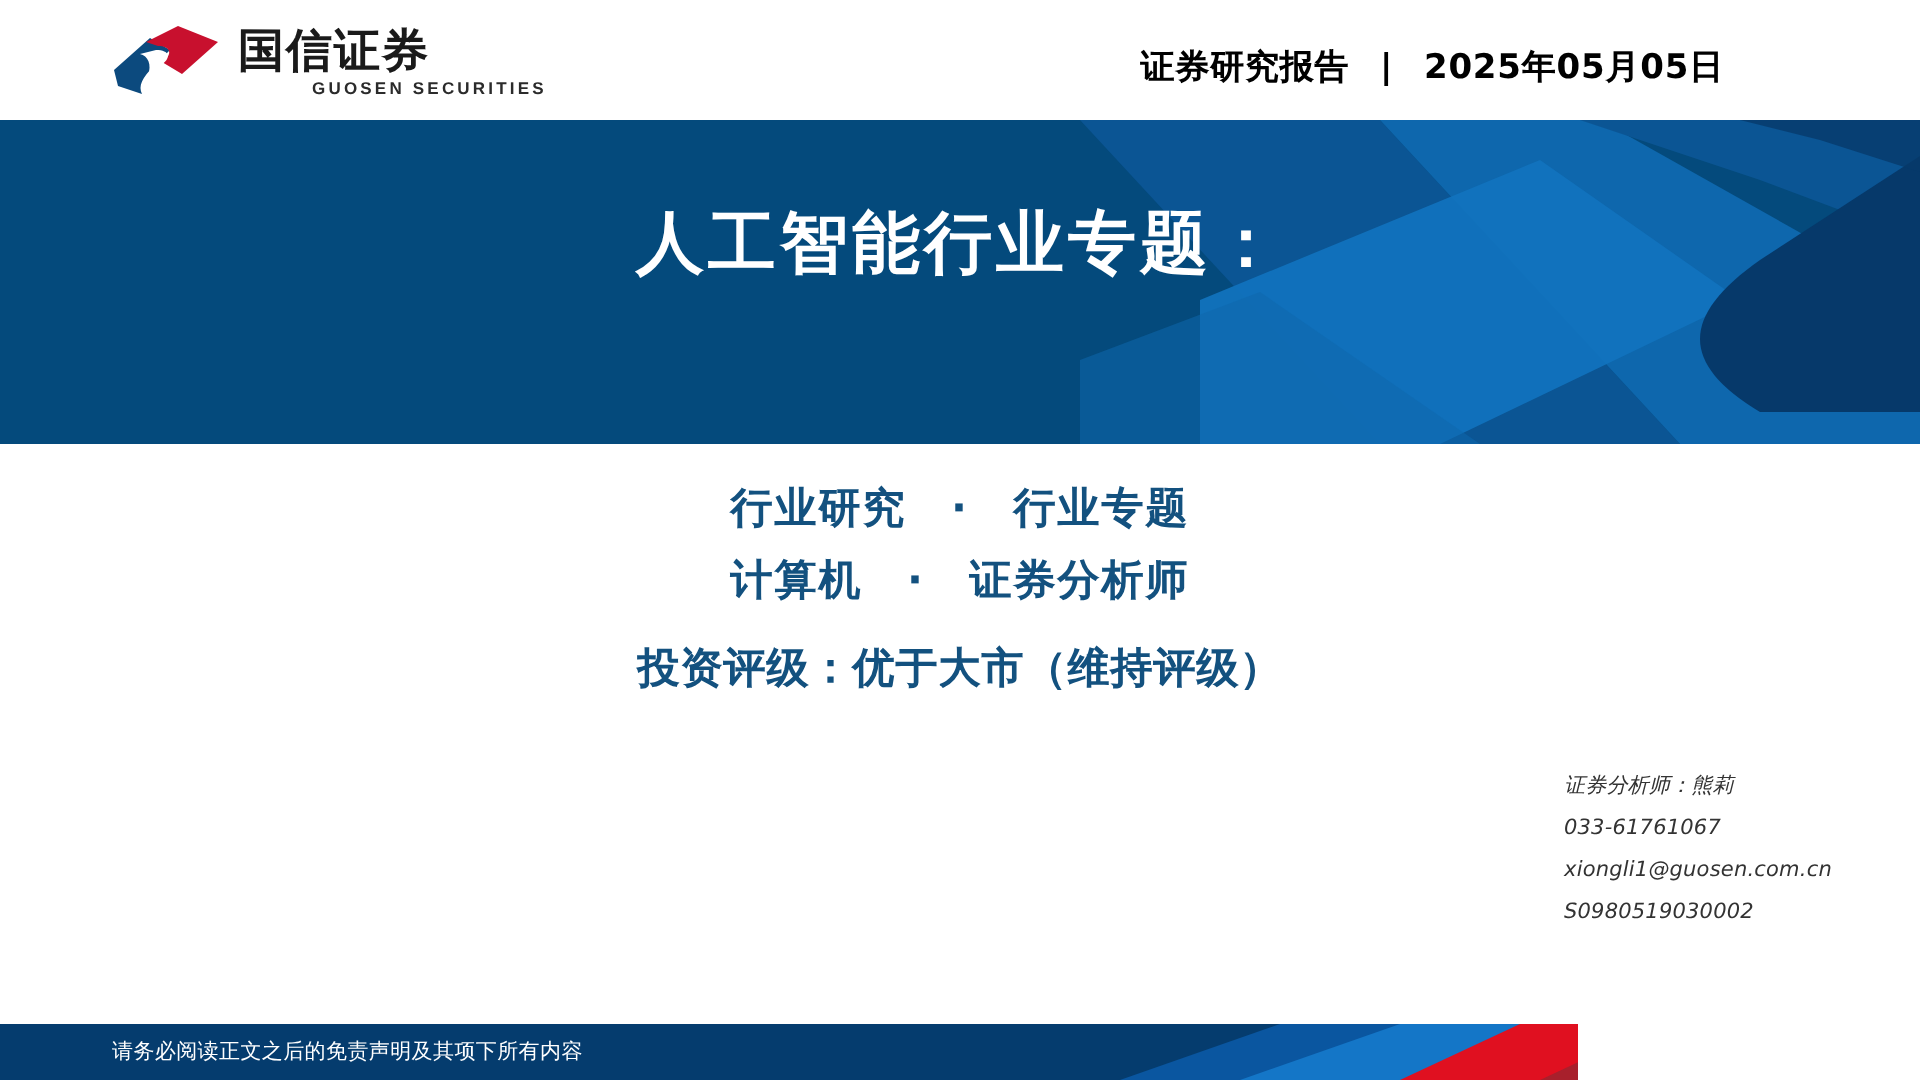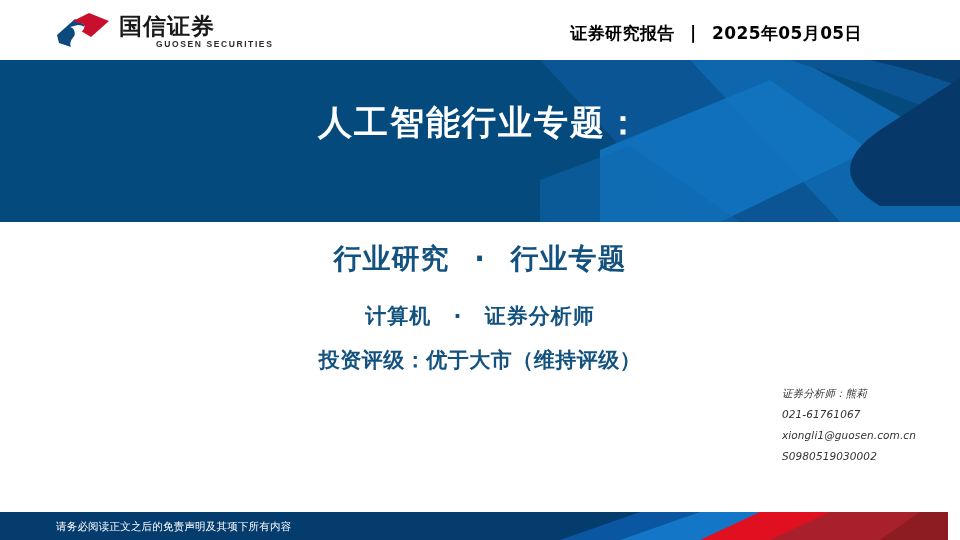--- a/index.html
+++ b/index.html
@@ -147,23 +147,23 @@
     width: 960px;
     text-align: center;
   }
   .mid-line {
     font-family: "DejaVu Sans", "Liberation Sans", sans-serif;
     font-weight: bold;
     color: #13517f;
     white-space: nowrap;
   }
   .mid-line.l1 {
-    font-size: 28px;
+    font-size: 21px;
     letter-spacing: 1px;
-    margin-bottom: 24px;
+    margin-bottom: 8px;
   }
   .mid-line.l2 {
     font-size: 21px;
     letter-spacing: 1px;
     margin-bottom: 16px;
   }
   .mid-line.l3 {
     font-size: 21px;
     letter-spacing: 0.5px;
   }
@@ -188,21 +188,21 @@
     white-space: nowrap;
     letter-spacing: 0.1px;
     font-style: italic;
   }
 
   
   .footer {
     position: absolute;
     left: 0;
     bottom: 0;
-    width: 948px;
+    width: 789px;
     height: 28px;
     overflow: hidden;
     text-align: right;
   }
   .footer-svg {
     position: absolute;
     left: 0;
     top: 0;
     width: 960px;
     height: 28px;
@@ -278,21 +278,21 @@
       <span>计算机</span>
       <span class="mid-dot">·</span>
       <span>证券分析师</span>
     </div>
 
     <div class="mid-line l3">投资评级：优于大市（维持评级）</div>
   </div>
 
   <div class="analyst">
     <div class="analyst-row">证券分析师：熊莉</div>
-    <div class="analyst-row">021-61761067</div>
+    <div class="analyst-row">033-61761067</div>
     <div class="analyst-row">xiongli1@guosen.com.cn</div>
     <div class="analyst-row">S0980519030002</div>
   </div>
 
   <div class="footer">
     <svg class="footer-svg" viewBox="0 0 960 28" preserveAspectRatio="none" xmlns="http://www.w3.org/2000/svg">
       <rect x="0" y="0" width="960" height="28" fill="#053c6e"></rect>
       <polygon points="560,28 640,0 960,0 960,28" fill="#0a56a0"></polygon>
       <polygon points="620,28 700,0 960,0 960,28" fill="#1476c7"></polygon>
       <polygon points="700,28 760,0 960,0 960,28" fill="#e01020"></polygon>

